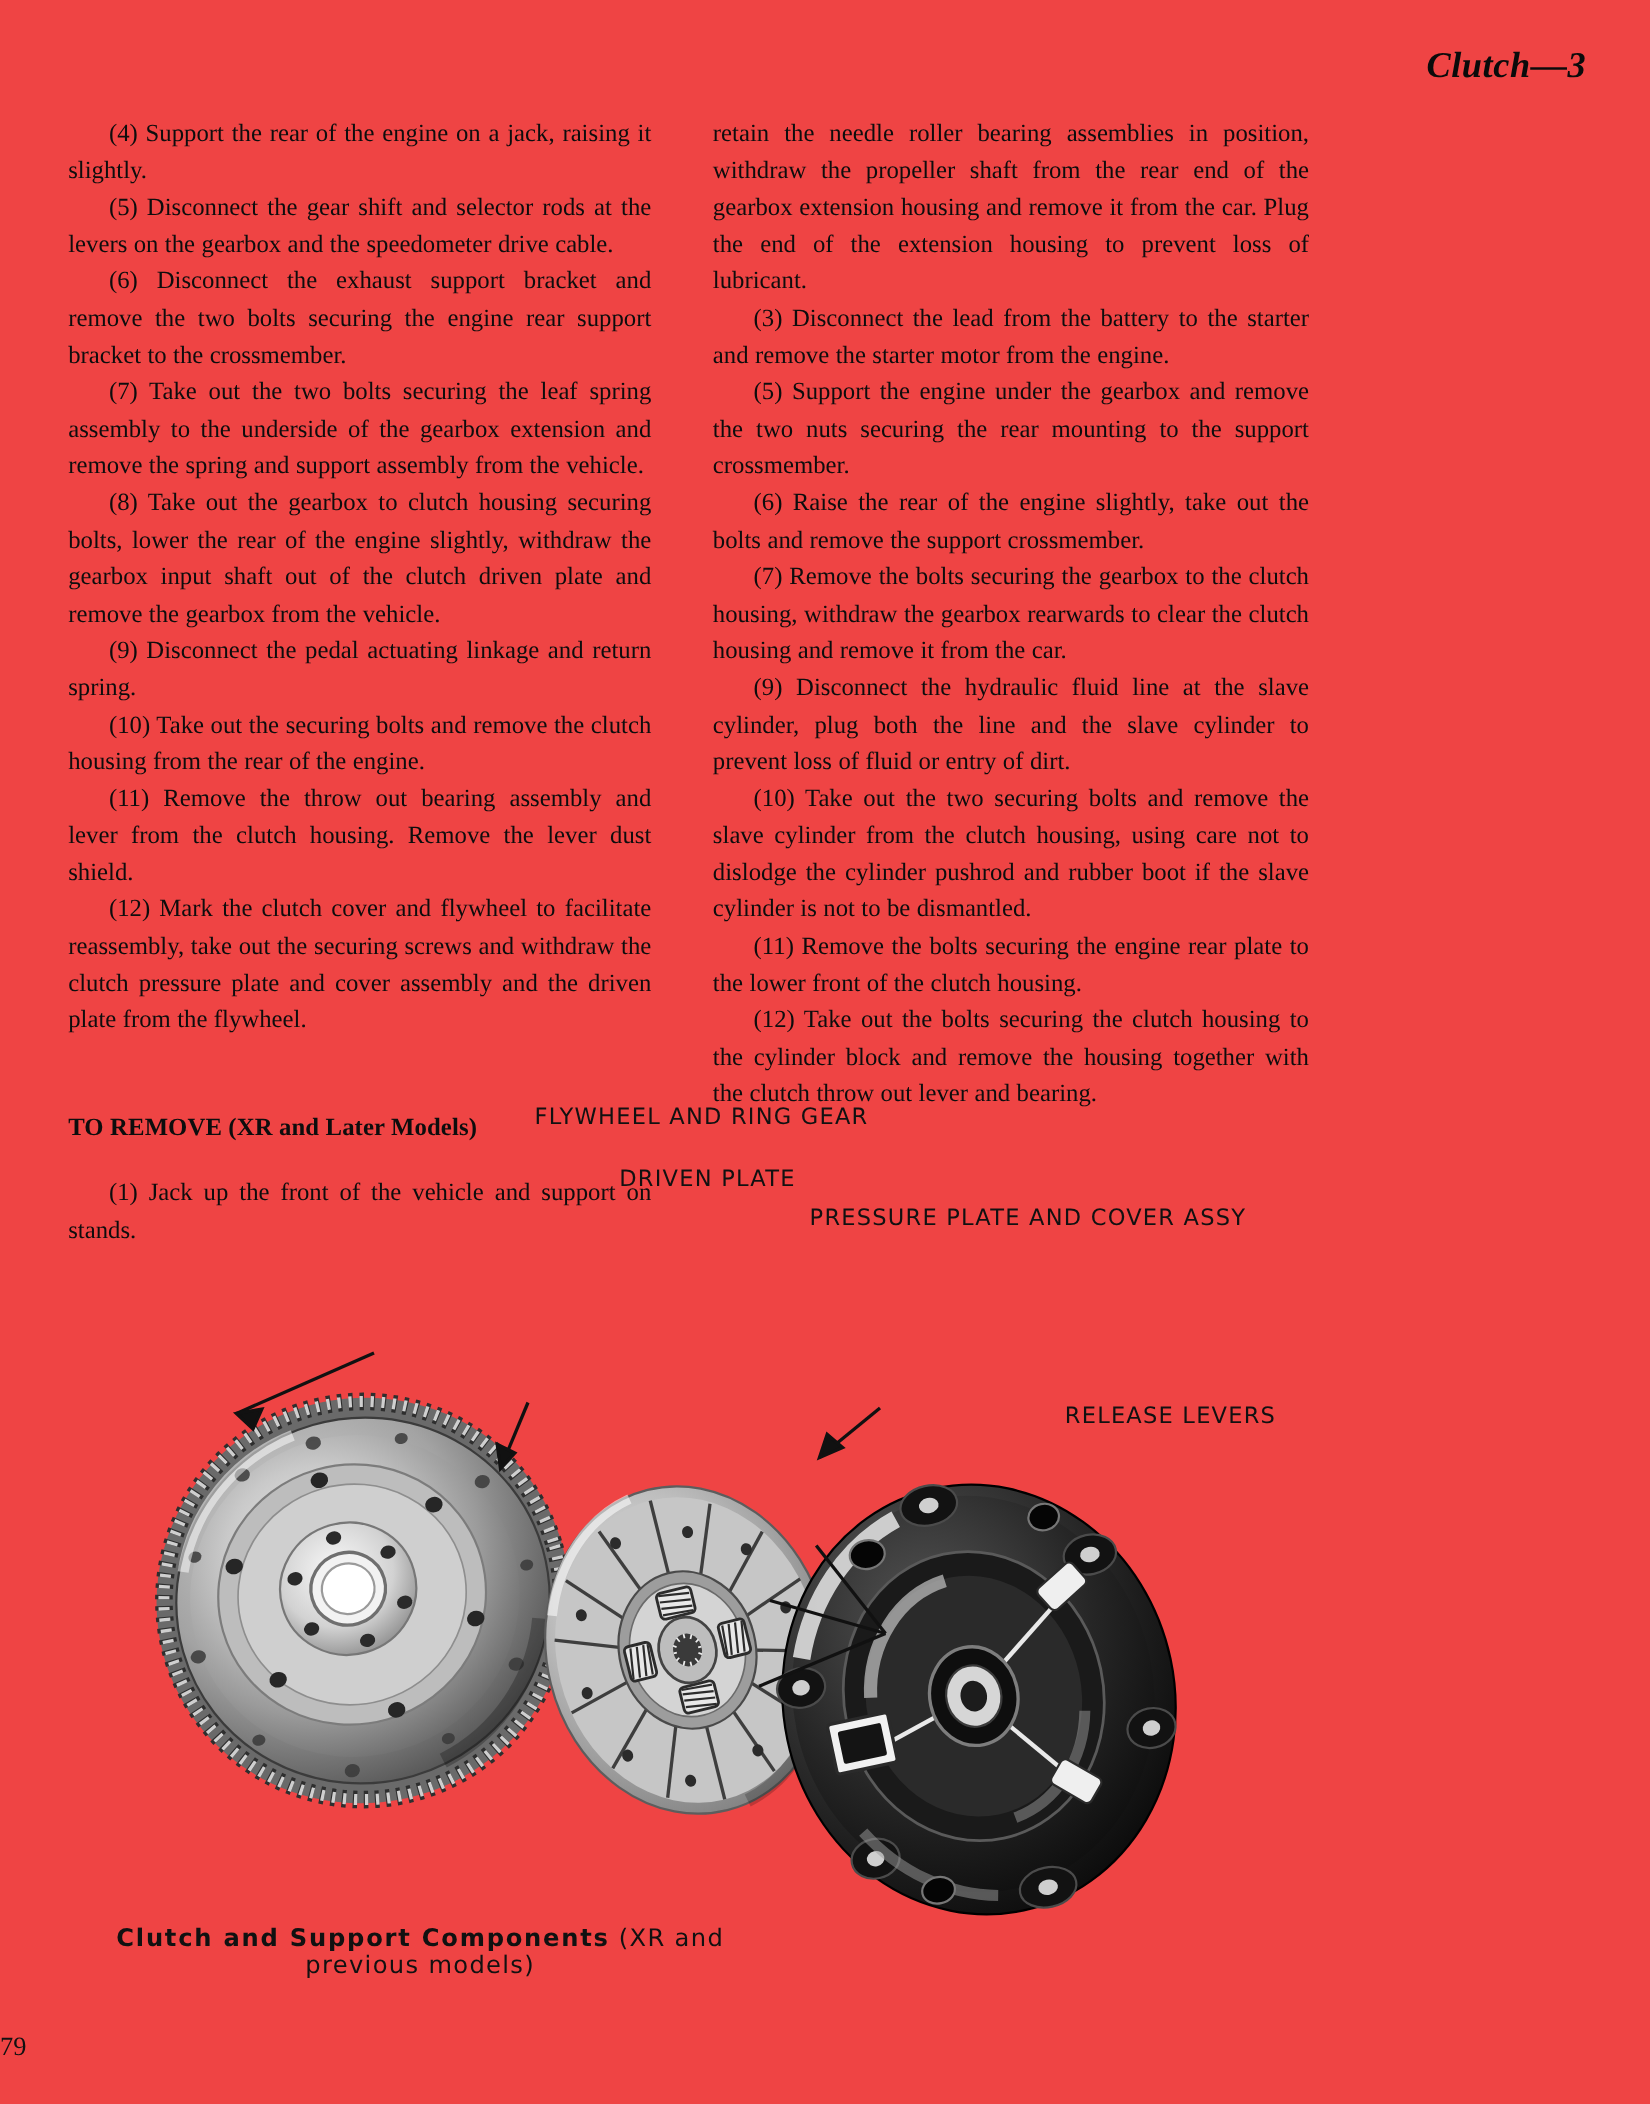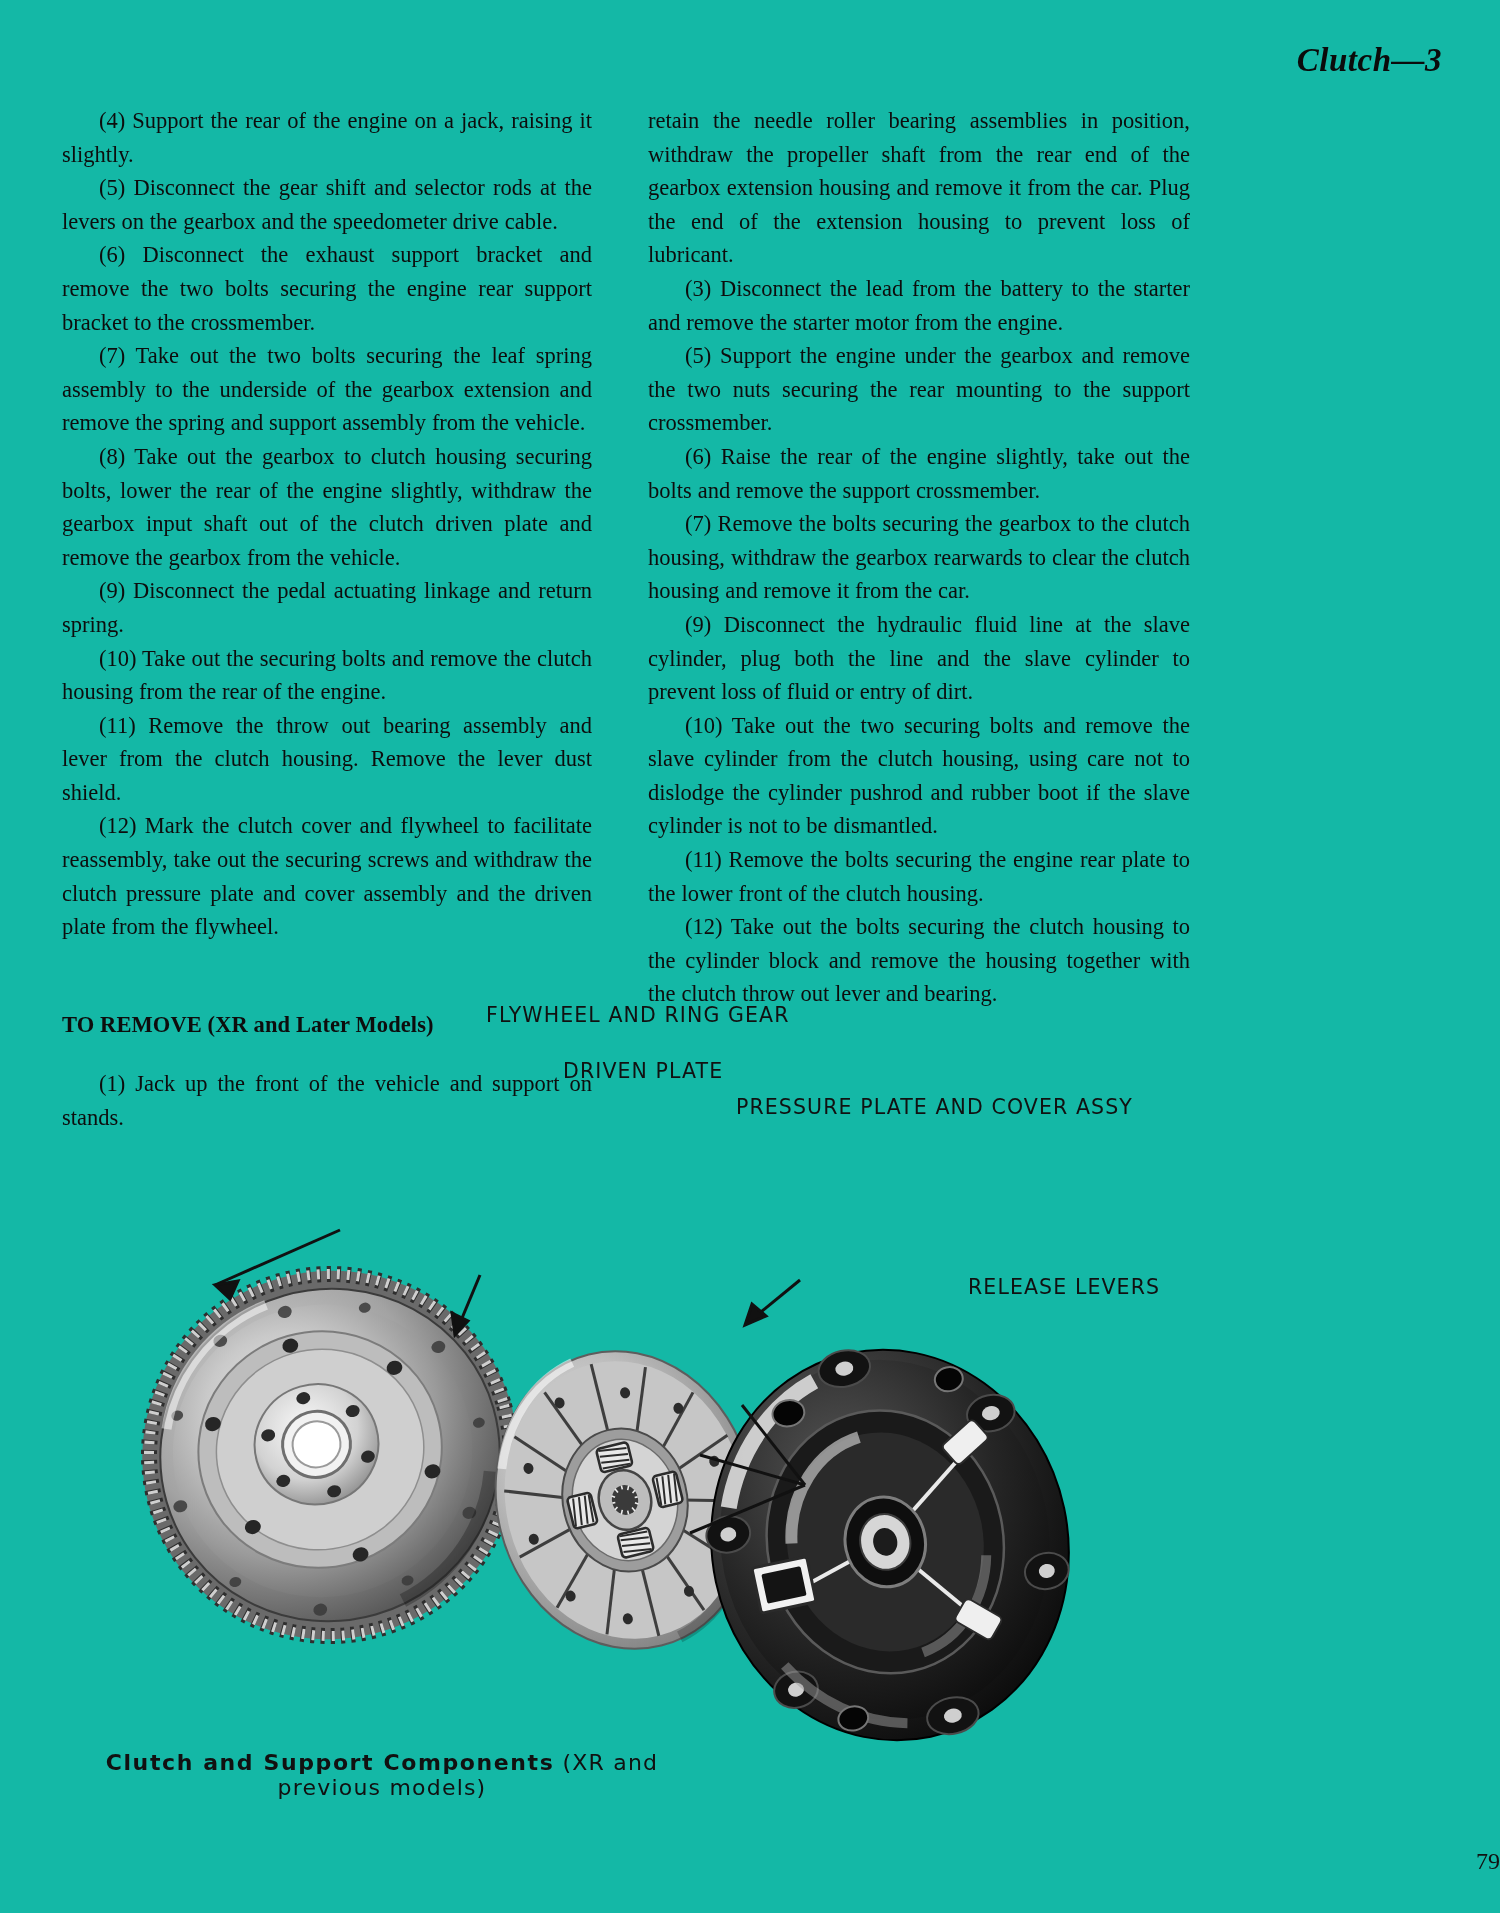--- a/index.html
+++ b/index.html
@@ -12,21 +12,21 @@
     height: 1913px;
     position: relative;
     font-family: "Liberation Serif", "DejaVu Serif", serif;
     color: #0d0d0d;
     overflow: hidden;
   }
 
   .page {
     position: absolute;
     inset: 0;
-    background: #14b8a6;
+    background: #ef4444;
   }
 
   
   .running-head {
     position: absolute;
     top: 42px;
     right: 58px;
     font-family: "Liberation Serif", "DejaVu Serif", serif;
     font-style: italic;
     font-weight: bold;
@@ -111,21 +111,21 @@
   .caption .cap-rest {
     font-weight: 400;
     letter-spacing: 1.2px;
   }
 
   .folio {
     position: absolute;
     left: 0;
     right: 0;
     top: 1848px;
-    text-align: right;
+    text-align: left;
     font-family: "Liberation Serif", "DejaVu Serif", serif;
     font-size: 24px;
     color: #111;
   }
 
   
   svg.art { display: block; }
 </style>
 </head>
 <body>

